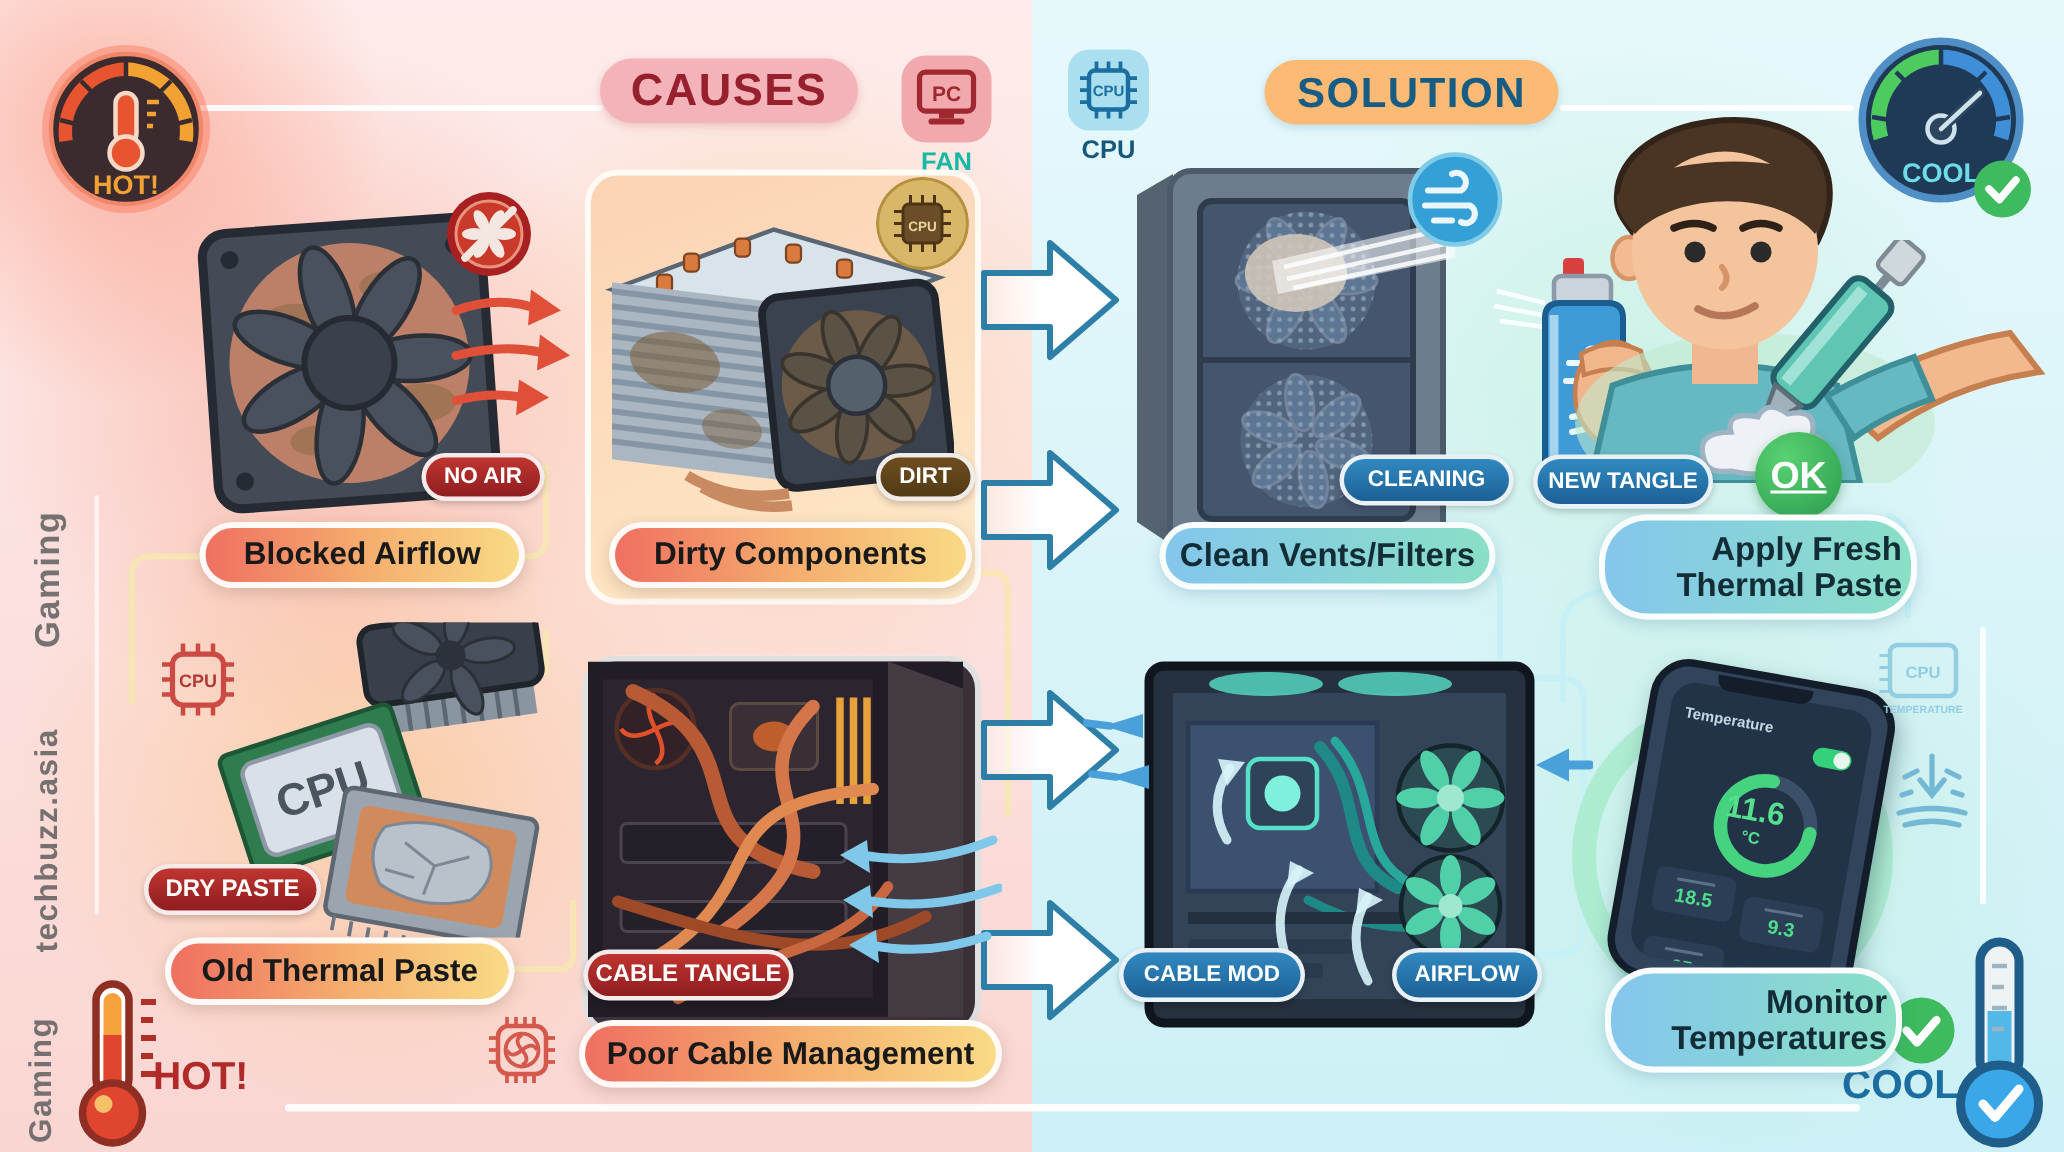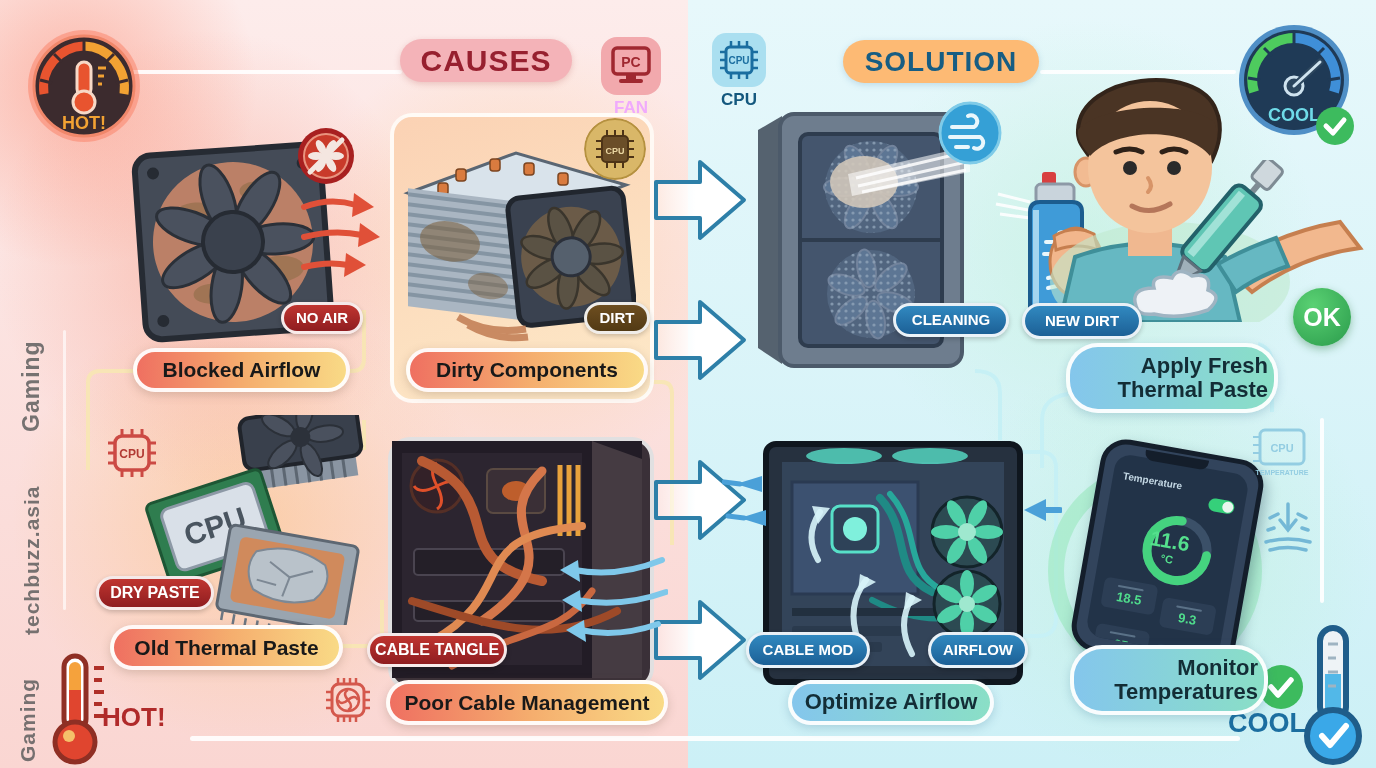--- a/index.html
+++ b/index.html
@@ -66,22 +66,22 @@
   .phone .gval{position:absolute;left:0;width:100%;top:66px;text-align:center;color:#54e08d;font-size:21px;}
   .phone .gunit{position:absolute;left:0;width:100%;top:90px;text-align:center;color:#54e08d;font-size:11px;}
   .tilegrid{position:absolute;left:10px;right:10px;top:124px;display:grid;grid-template-columns:1fr 1fr;gap:7px;}
   .tile{height:30px;background:#2c3e55;border-radius:6px;color:#4fdc8c;font-size:13px;
     display:flex;align-items:center;justify-content:center;flex-direction:column;}
   .tile i{display:block;width:26px;height:2px;background:#5a7187;border-radius:1px;margin-bottom:2px;}
   .glow-ring{position:absolute;left:1048px;top:464px;width:214px;height:214px;border-radius:50%;
     border:16px solid rgba(150,232,185,.55);box-sizing:border-box;}
   
   .round-badge{position:absolute;border-radius:50%;display:flex;align-items:center;justify-content:center;}
-  .ok-badge{left:1293px;top:288px;width:58px;height:58px;color:#fff;font-size:25px;
-    background:radial-gradient(circle at 35% 30%,#5ad173,#2a9b4b);box-shadow:0 3px 8px rgba(40,120,60,.4);}
+  .ok-badge{left:1170px;top:288px;width:58px;height:58px;color:#fff;font-size:25px;
+    background:radial-gradient(circle at 35% 30%,#5ad173,#2a9b4b);box-shadow:0 3px 8px rgba(40,120,60,.4);text-decoration:underline;}
   .hot-text{position:absolute;color:#b02a2a;font-size:26px;}
   .cool-text{position:absolute;color:#1b6ea0;font-size:27px;}
 </style>
 </head>
 <body>
 
 <div class="canvas">
   <div class="half left"></div>
   <div class="half right"></div>
 
@@ -141,21 +141,21 @@
   </svg>
 
   <div class="icon-tile" style="left:601px;top:37px;width:60px;height:58px;background:#f2a9ad;">
     <svg width="44" height="42" viewBox="0 0 44 42">
       <rect x="4" y="3" width="36" height="26" rx="4" fill="none" stroke="#a02830" stroke-width="3.5"></rect>
       <text x="22" y="22" text-anchor="middle" fill="#a02830" font-size="14" font-weight="bold">PC</text>
       <rect x="17" y="29" width="10" height="5" fill="#a02830"></rect>
       <rect x="10" y="34" width="24" height="4" rx="2" fill="#a02830"></rect>
     </svg>
   </div>
-  <div class="icon-label" style="left:601px;top:98px;width:60px;color:#f0abfc;font-size:17px;">FAN</div>
+  <div class="icon-label" style="left:601px;top:98px;width:60px;color:#14b8a6;font-size:17px;">FAN</div>
 
   <div class="icon-tile" style="left:712px;top:33px;width:54px;height:54px;background:#aadff0;border-radius:14px;">
     <svg width="42" height="42" viewBox="0 0 42 42">
       <rect x="8" y="8" width="26" height="26" rx="4" fill="none" stroke="#1b6ea0" stroke-width="3"></rect>
       <g stroke="#1b6ea0" stroke-width="2.5">
         <line x1="13" y1="8" x2="13" y2="2"></line>
           <line x1="21" y1="8" x2="21" y2="2"></line>
           <line x1="29" y1="8" x2="29" y2="2"></line>
         <line x1="13" y1="34" x2="13" y2="40"></line>
           <line x1="21" y1="34" x2="21" y2="40"></line>
@@ -501,21 +501,21 @@
       <path d="M104,12 Q60,30 16,22"></path>
         <path d="M108,44 Q64,60 18,52"></path>
         <path d="M100,76 Q60,90 22,82"></path>
     </g>
     <g fill="#7fc8ea">
       <polygon points="20,12 2,22 22,34"></polygon>
         <polygon points="22,42 4,52 24,64"></polygon>
         <polygon points="26,72 8,82 28,94"></polygon>
     </g>
   </svg>
-  <div class="tag red" style="left:367px;top:633px;width:134px;height:28px;font-size:16px;">CABLE TANGLE</div>
+  <div class="tag red" style="left:389px;top:633px;width:134px;height:28px;font-size:16px;">CABLE TANGLE</div>
   <div class="caption warm" style="left:386px;top:680px;width:262px;height:37px;">Poor Cable Management</div>
   <svg class="abs" style="left:322px;top:674px" width="52" height="52" viewBox="0 0 52 52">
     <rect x="10" y="10" width="32" height="32" rx="7" fill="none" stroke="#d4584c" stroke-width="3"></rect>
     <g stroke="#d4584c" stroke-width="2.5">
       <line x1="16" y1="10" x2="16" y2="4"></line>
         <line x1="22" y1="10" x2="22" y2="4"></line>
         <line x1="28" y1="10" x2="28" y2="4"></line>
         <line x1="34" y1="10" x2="34" y2="4"></line>
       <line x1="16" y1="42" x2="16" y2="48"></line>
         <line x1="22" y1="42" x2="22" y2="48"></line>
@@ -641,20 +641,21 @@
     <g stroke="#eaf7fc" stroke-width="4" fill="none" stroke-linecap="round">
       <path d="M56,92 H74 a5,5 0 1 0 -5,-9"></path>
         <path d="M54,104 H78 a5,5 0 1 1 -5,9"></path>
         <line x1="58" y1="128" x2="76" y2="124"></line>
         <line x1="58" y1="138" x2="76" y2="134"></line>
     </g>
     <ellipse cx="86" cy="112" rx="26" ry="34" fill="#f2b68c" stroke="#c67f4f" stroke-width="3"></ellipse>
     <path d="M64,86 Q84,74 104,84 L108,100 Q88,92 66,100 Z" fill="#f2b68c" stroke="#c67f4f" stroke-width="3"></path>
   </svg>
   <div class="tag blue" style="left:893px;top:303px;width:110px;height:28px;">CLEANING</div>
+  <div class="caption cool" style="left:773px;top:348px;width:204px;height:37px;font-size:22px;">Clean Vents/Filters</div>
 
   <svg class="abs" style="left:1020px;top:52px" width="356" height="270" viewBox="0 0 356 270">
     <ellipse cx="150" cy="230" rx="120" ry="60" fill="#bfe9cf" opacity=".6"></ellipse>
     <path d="M55,205 Q128,178 205,205 L220,270 H40 Z" fill="#66b8c2" stroke="#3f8f99" stroke-width="4"></path>
     <rect x="108" y="168" width="44" height="36" fill="#f0b890"></rect>
     <path d="M58,78 C60,22 178,10 196,58 C204,76 198,96 192,108 C168,78 100,80 72,108 C64,96 57,90 58,78 Z" fill="#4a3424" stroke="#33241a" stroke-width="4"></path>
     <ellipse cx="66" cy="120" rx="11" ry="14" fill="#f2bb92" stroke="#d79468" stroke-width="3"></ellipse>
     <ellipse cx="130" cy="115" rx="62" ry="66" fill="#f4c49c"></ellipse>
     <path d="M58,78 C80,52 170,48 194,70 C200,84 196,94 190,104 C166,74 96,76 70,104 C62,94 57,88 58,78 Z" fill="#4a3424"></path>
     <g fill="#2a2a2a">
@@ -676,21 +677,21 @@
     <g transform="rotate(40 90 90)">
       <rect x="74" y="-18" width="22" height="26" rx="4" fill="#cfd8dd" stroke="#7e8b94" stroke-width="3"></rect>
       <line x1="85" y1="8" x2="85" y2="22" stroke="#7e8b94" stroke-width="6"></line>
       <rect x="68" y="20" width="34" height="92" rx="8" fill="#5fc6b4" stroke="#23616a" stroke-width="4"></rect>
       <rect x="74" y="26" width="8" height="80" fill="#a8e4da" opacity=".9"></rect>
       <polygon points="74,112 96,112 88,134 82,134" fill="#9fb0ba" stroke="#5f6f7a" stroke-width="3"></polygon>
       <line x1="85" y1="134" x2="85" y2="152" stroke="#7e8b94" stroke-width="4"></line>
     </g>
     <path d="M16,146 Q10,128 34,128 Q30,114 52,118 Q58,106 72,116 Q92,112 88,130 Q104,136 88,150 Q60,160 34,154 Q18,156 16,146 Z" fill="#eef2f6" stroke="#9fb4c2" stroke-width="3.5"></path>
   </svg>
-  <div class="tag blue" style="left:1022px;top:303px;width:114px;height:30px;">NEW DIRT</div>
+  <div class="tag blue" style="left:1022px;top:303px;width:114px;height:30px;">NEW TANGLE</div>
   <div class="round-badge ok-badge">
       <span>OK</span>
     </div>
   <div class="caption cool" style="left:1066px;top:343px;width:192px;height:62px;border-radius:32px;font-size:22px;">Apply Fresh Thermal Paste</div>
 
   <svg class="abs" style="left:762px;top:440px" width="262" height="246" viewBox="0 0 262 246">
     <rect x="4" y="4" width="254" height="238" rx="10" fill="#26313f" stroke="#0f161e" stroke-width="6"></rect>
     <rect x="20" y="22" width="222" height="204" fill="#334459"></rect>
     <ellipse cx="82" cy="16" rx="38" ry="8" fill="#57e0c8" opacity=".8"></ellipse>
     <ellipse cx="168" cy="16" rx="38" ry="8" fill="#57e0c8" opacity=".8"></ellipse>
@@ -771,21 +772,20 @@
         <line x1="18" y1="14" x2="2" y2="12"></line>
         <line x1="22" y1="48" x2="6" y2="46"></line>
       </g>
   </svg>
   <svg class="abs" style="left:1022px;top:495px" width="40" height="30" viewBox="0 0 40 30">
     <polygon points="2,15 24,4 24,26" fill="#4aa0d8"></polygon>
       <line x1="24" y1="15" x2="38" y2="15" stroke="#4aa0d8" stroke-width="6" stroke-linecap="round"></line>
   </svg>
   <div class="tag blue" style="left:746px;top:632px;width:118px;height:30px;">CABLE MOD</div>
   <div class="tag blue" style="left:928px;top:632px;width:94px;height:30px;">AIRFLOW</div>
-  <div class="caption cool" style="left:788px;top:680px;width:186px;height:37px;font-size:22px;">Optimize Airflow</div>
 
   <div class="glow-ring"></div>
   <div class="phone-wrap">
     <div class="phone">
       <div class="screen">
         <div class="apptitle">Temperature</div>
         <div class="toggle"></div>
         <svg style="position:absolute;left:38px;top:48px" width="76" height="76" viewBox="0 0 76 76">
           <circle cx="38" cy="38" r="30" fill="none" stroke="#3b5068" stroke-width="9"></circle>
           <path d="M38,8 A30,30 0 1 0 68,38" fill="none" stroke="#45d37f" stroke-width="9" stroke-linecap="round"></path>

